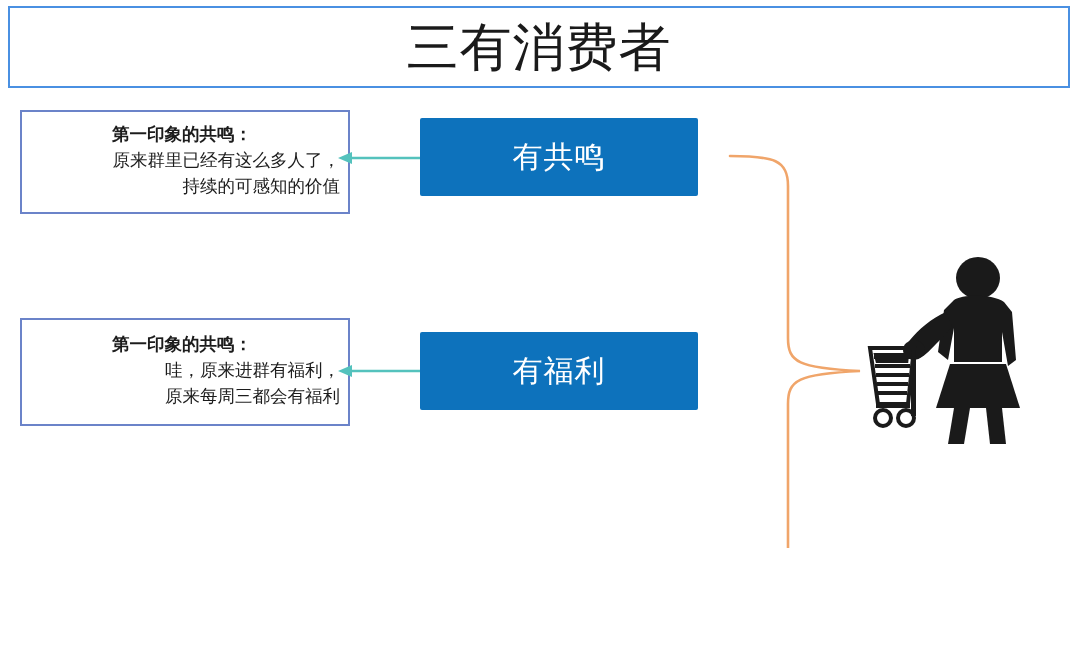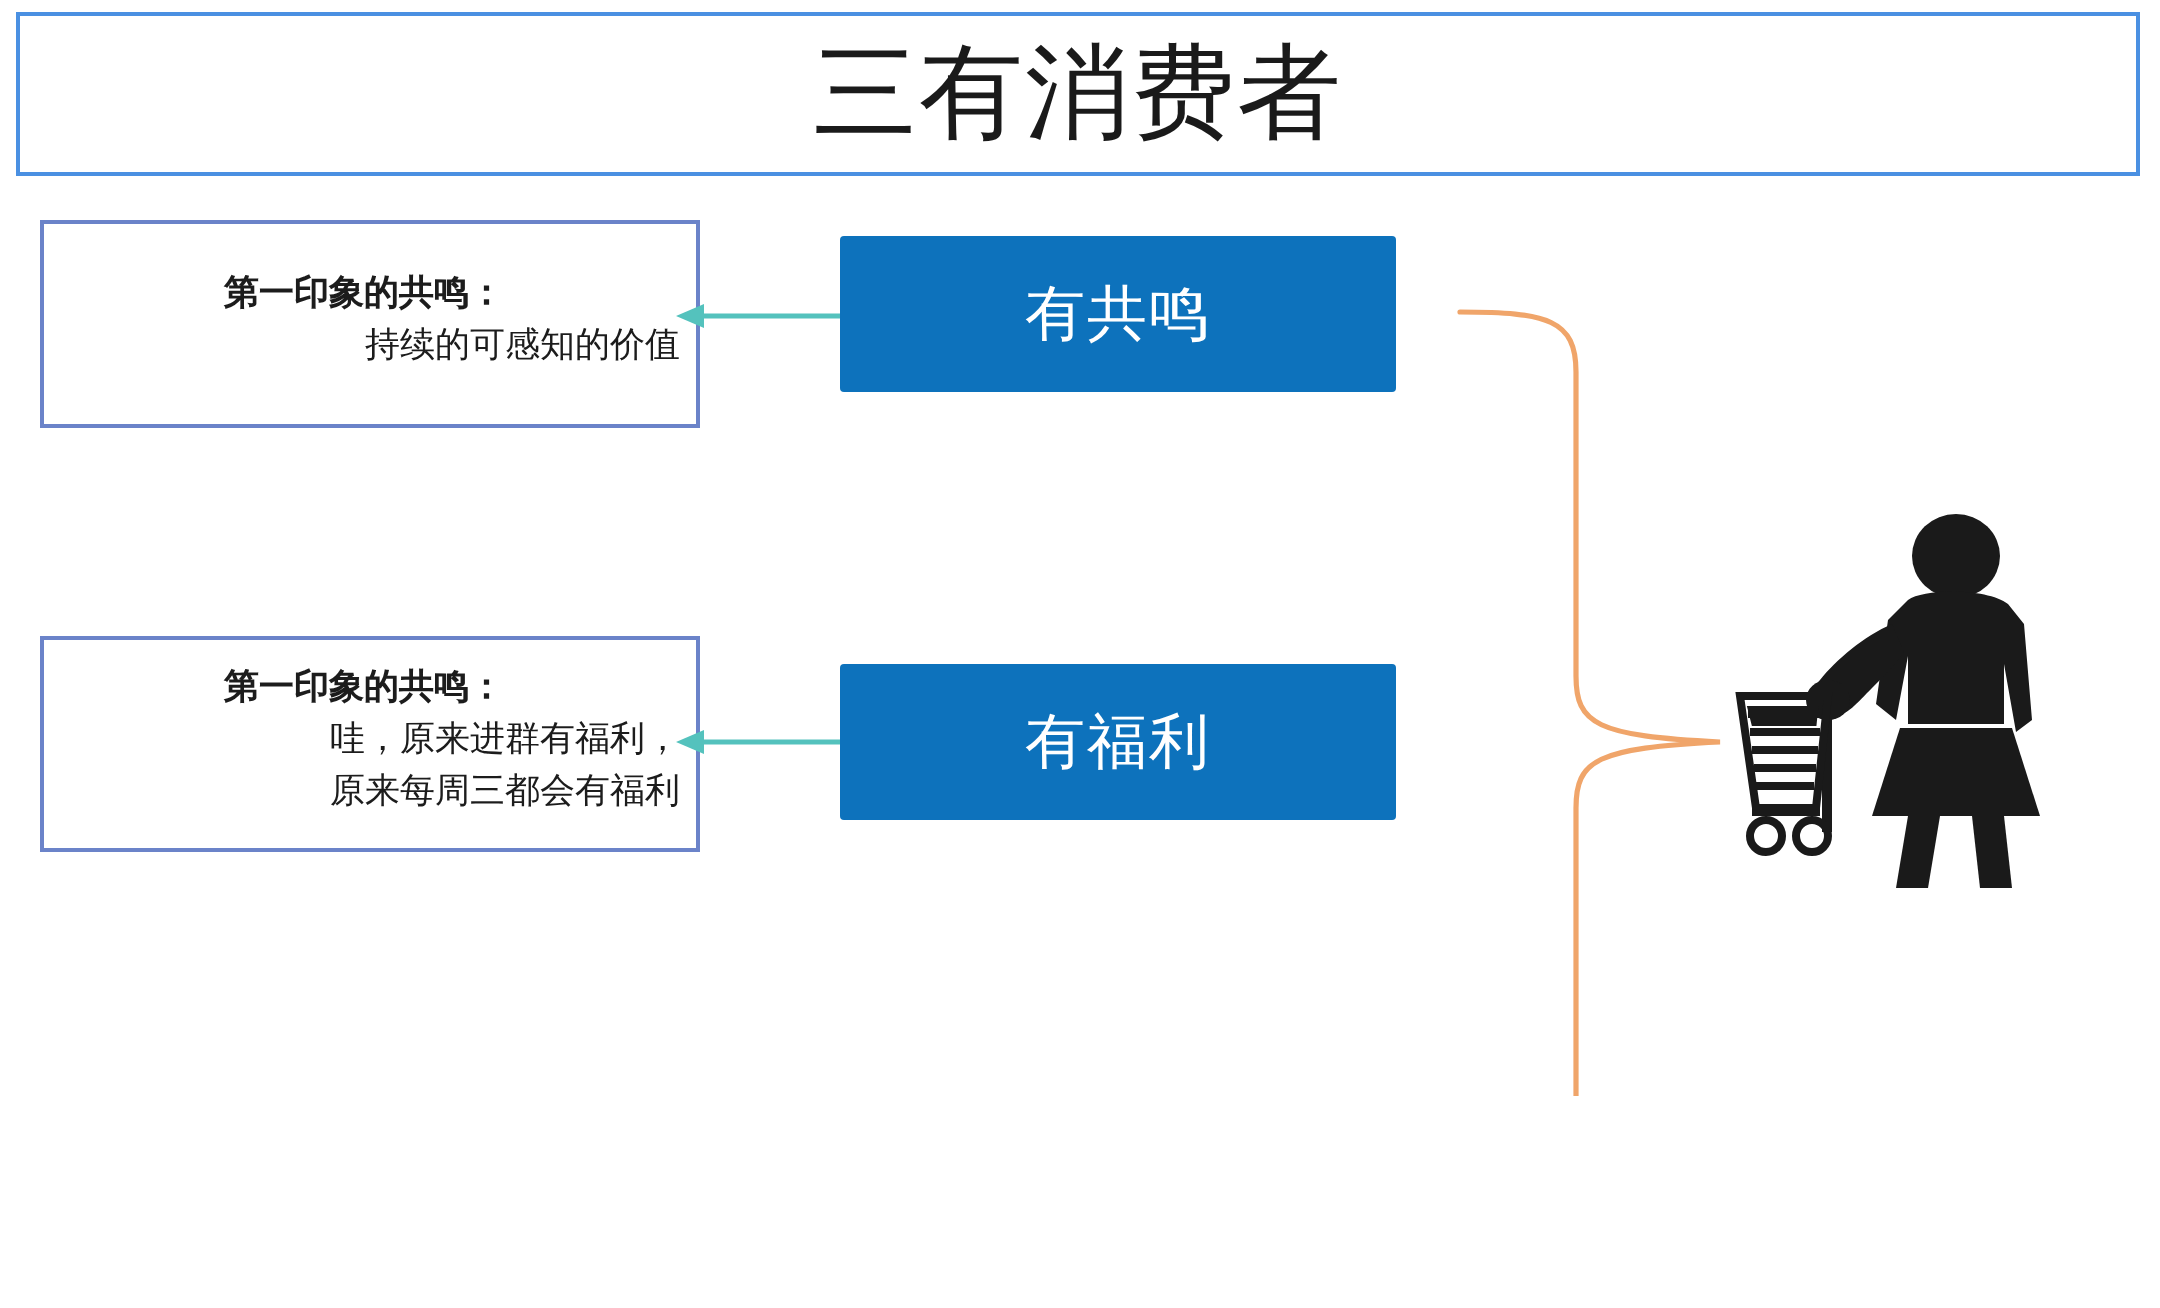--- a/index.html
+++ b/index.html
@@ -141,20 +141,21 @@
 <body>
 
 <div id="canvas">
 
   <div class="title-box">
     <div class="title-text">三有消费者</div>
   </div>
 
   <div class="desc-box" id="desc-0">
     <div class="line heading">第一印象的共鸣：</div>
+    <div class="line">原来群里已经有这么多人了，</div>
     <div class="line">持续的可感知的价值</div>
   </div>
 
   <div class="desc-box" id="desc-1">
     <div class="line heading">第一印象的共鸣：</div>
     <div class="line">哇，原来进群有福利，</div>
     <div class="line">原来每周三都会有福利</div>
   </div>
 
 

